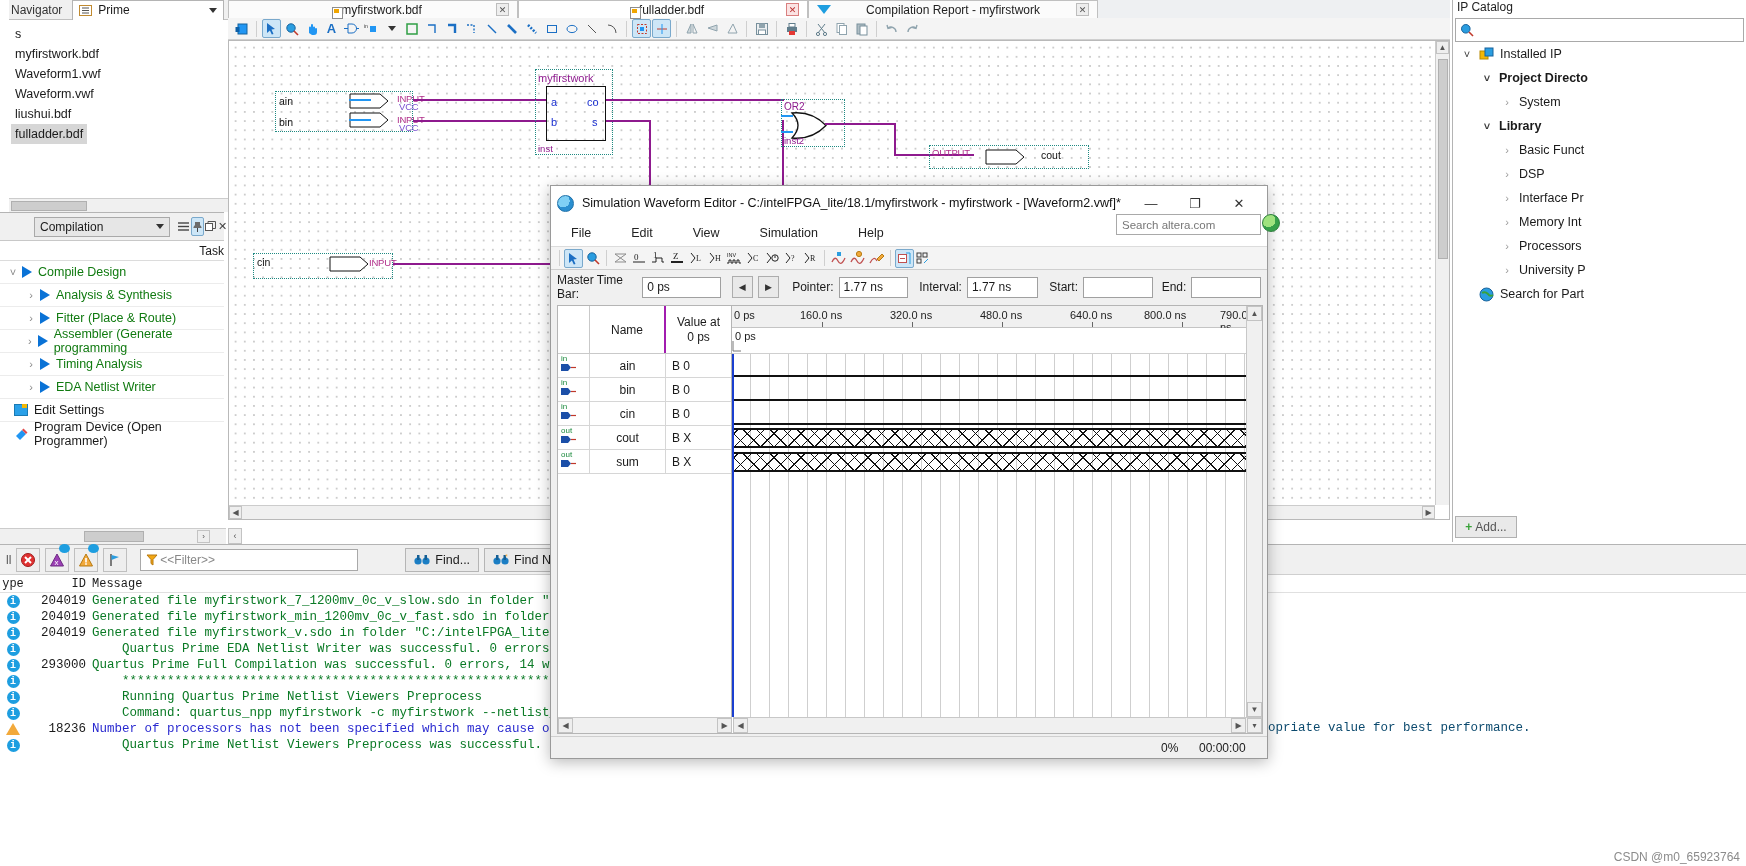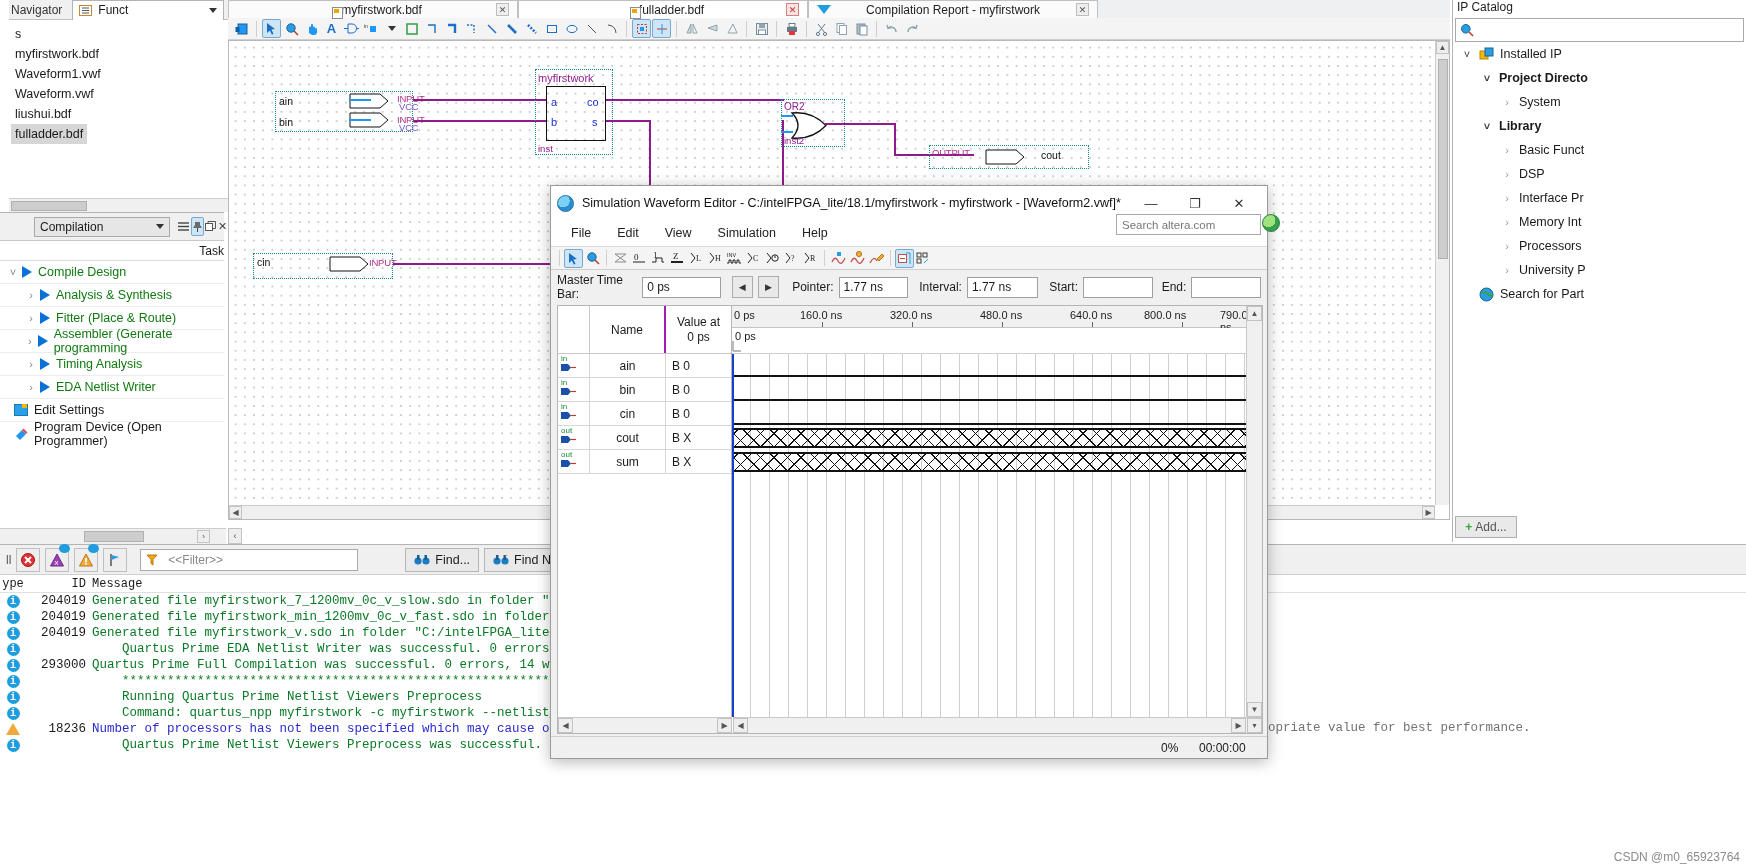--- a/index.html
+++ b/index.html
@@ -81,21 +81,21 @@
   .iprow { height:24px; display:flex; align-items:center; font-size:12.5px; gap:6px; padding-left:8px;}
   .iprow .chev { color:#9b9b9b; font-size:11px; width:12px; text-align:center;}
   .iprow .chevd { color:#3b3b3b; font-size:11px; width:12px; text-align:center;}
   #ipcat-add { position:absolute; left:2px; bottom:4px; width:62px; height:22px; background:#e9e9e9; border:1px solid #b0b0b0;
                display:flex; align-items:center; justify-content:center; gap:3px; font-size:12px; color:#555;}
 
   
   #msgpanel { left:0; top:544px; width:1746px; height:322px; background:#fff; border-top:1px solid #b4b4b4;}
   #msgbar { height:30px; background:#f0f0f0; border-bottom:1px solid #cfcfcf; display:flex; align-items:center; padding:0 4px; gap:5px;}
   .mbtn { width:24px;height:24px; background:#eee; border:1px solid #bfbfbf; display:flex;align-items:center;justify-content:center; position:relative;}
-  #filterbox { width:218px; height:22px; background:#fff; border:1px solid #a9a9a9; display:flex; align-items:center; gap:10px; padding:0 5px;
+  #filterbox { width:218px; height:22px; background:#fff; border:1px solid #a9a9a9; display:flex; align-items:center; gap:2px; padding:0 5px;
                margin-left:8px; color:#888; font-size:12px;}
   .findbtn { height:24px; background:#e9e9e9; border:1px solid #b5b5b5; display:flex; align-items:center; gap:5px;
              padding:0 8px; font-size:12.5px;}
   #msg-colhdr { height:18px; display:flex; align-items:center; font-family:"Liberation Mono", monospace; font-size:12px;
                 border-bottom:1px solid #e0e0e0;}
   .msgrow { height:16px; display:flex; align-items:center; font-family:"Liberation Mono", monospace; font-size:12.5px;
             white-space:nowrap; }
   .msgrow .ic { width:26px; display:flex; justify-content:center;}
   .msgrow .id { width:66px; text-align:right; padding-right:6px; }
   .msgrow .tx { color:#0a7a25; }
@@ -107,21 +107,21 @@
 
   
   #wfdlg { left:550px; top:185px; width:718px; height:574px; background:#f0f0f0;
            border:1px solid #9a9a9a; box-shadow:0 3px 14px rgba(0,0,0,.28); }
   #wf-title { height:34px; background:#fff; display:flex; align-items:center; padding:0 6px; }
   #wf-title .globe { width:17px;height:17px;border-radius:50%;
         background:radial-gradient(circle at 35% 33%, #7fd0f5 0 45%, #2a8fd0 46% 100%); margin-right:8px;
         border:1px solid #1c6fa8; }
   #wf-title .ttl { font-size:12.5px; color:#111; flex:1; white-space:nowrap; overflow:hidden;}
   .wbtn { width:44px;height:30px; display:flex;align-items:center;justify-content:center; font-size:13px; color:#333;}
-  #wf-menu { height:26px; background:#fff; display:flex; align-items:center; padding:0 10px; gap:6px;}
+  #wf-menu { height:26px; background:#fff; display:flex; align-items:center; padding:0 10px; gap:20px;}
   #wf-menu .mi { padding:2px 10px; font-size:12.5px; color:#222;}
   #wf-search { position:absolute; right:6px; top:28px; width:145px; height:21px; background:#fff; border:1px solid #a9a9a9;
                font-size:11.5px; color:#777; display:flex; align-items:center; padding-left:5px;}
   #wf-searchbtn { position:absolute; right:-20px; top:-1px; width:18px;height:18px;border-radius:50%;
        background:radial-gradient(circle at 35% 33%, #9fe27e 0 45%, #36a04a 46% 100%); border:1px solid #2b7f3a;}
   #wf-toolbar { height:24px; background:#f4f4f4; border-top:1px solid #dcdcdc; border-bottom:1px solid #cfcfcf;
                 display:flex; align-items:center; padding:0 4px;}
   #wf-timebar { height:34px; background:#f0f0f0; display:flex; align-items:center; padding:0 6px; gap:5px; font-size:12px;}
   .wfield { background:#fff; border:1px solid #a0a0a0; height:21px; display:flex; align-items:center; padding:0 4px; font-size:12px;}
   .stepbtn { width:24px;height:22px;background:#e9e9e9;border:1px solid #adadad; display:flex;align-items:center;justify-content:center;
@@ -173,21 +173,21 @@
     <span class="tl">Navigator</span>
     <div id="nav-tab-files">
       <span>
         <svg width="13" height="11" viewBox="0 0 13 11">
             <rect x="0.5" y="0.5" width="12" height="10" fill="#fff" stroke="#c08a30"></rect>
             <line x1="3" y1="3" x2="10" y2="3" stroke="#555"></line>
             <line x1="3" y1="5.5" x2="10" y2="5.5" stroke="#555"></line>
             <line x1="3" y1="8" x2="10" y2="8" stroke="#555"></line>
           </svg>
       </span>
-      <span style="flex:1">Funct</span>
+      <span style="flex:1">Prime</span>
       <span class="caret"></span>
     </div>
     <span class="tbtn" style="margin-left:2px">
       <svg width="13" height="13" viewBox="0 0 13 13">
           <circle cx="5.5" cy="5.5" r="4" fill="none" stroke="#333"></circle>
           <line x1="8.5" y1="8.5" x2="12" y2="12" stroke="#333" stroke-width="1.4"></line>
         </svg>
     </span>
     <span class="tbtn on">
       <svg width="11" height="12" viewBox="0 0 11 12">
@@ -768,21 +768,21 @@
         <span class="tx">Number of processors has not been specified which may cause overl</span>
       </div>
     <div class="msgrow">
         <span class="ic">
           <span class="badge-i">i</span>
         </span>
         <span class="id"></span>
         <span class="tx" style="white-space:pre">    Quartus Prime Netlist Viewers Preprocess was successful. 0 errors, 1 warning</span>
       </div>
 
-    <div class="abs" style="left:1268px; top:128px; font-family:'Liberation Mono',monospace; font-size:12.5px; color:#737373; white-space:nowrap">opriate value for best performance.</div>
+    <div class="abs" style="left:1268px; top:128px; font-family:'Liberation Mono',monospace; font-size:12.5px; color:#0c4a6e; white-space:nowrap">opriate value for best performance.</div>
   </div>
 
   <div class="watermark">CSDN @m0_65923764</div>
 </div>
 
 <div class="abs" style="left:0; top:528px; width:226px; height:16px; background:#f0f0f0; border-top:1px solid #ccc;">
   <div class="thumb abs" style="left:84px; top:2px; width:60px; height:11px; background:#cdcdcd; border:1px solid #b0b0b0;"></div>
   <div class="arrbox" style="right:16px; top:1px;">›</div>
 </div>
 <div class="abs" style="left:228px; top:528px; width:14px; height:16px; background:#eee; border:1px solid #c3c3c3; display:flex;align-items:center;justify-content:center;font-size:9px;color:#555">‹</div>

